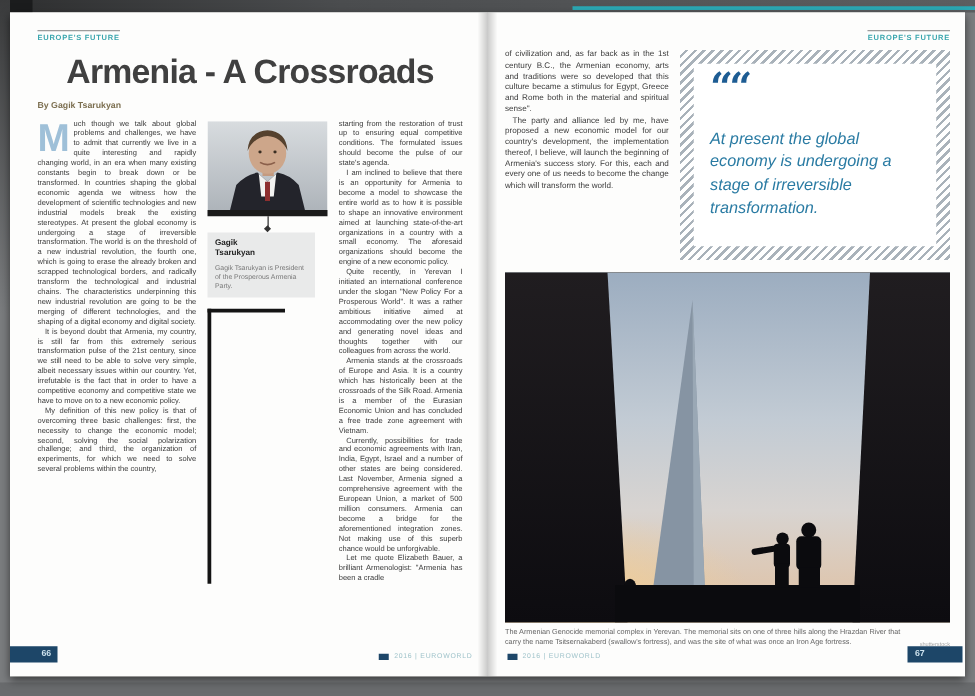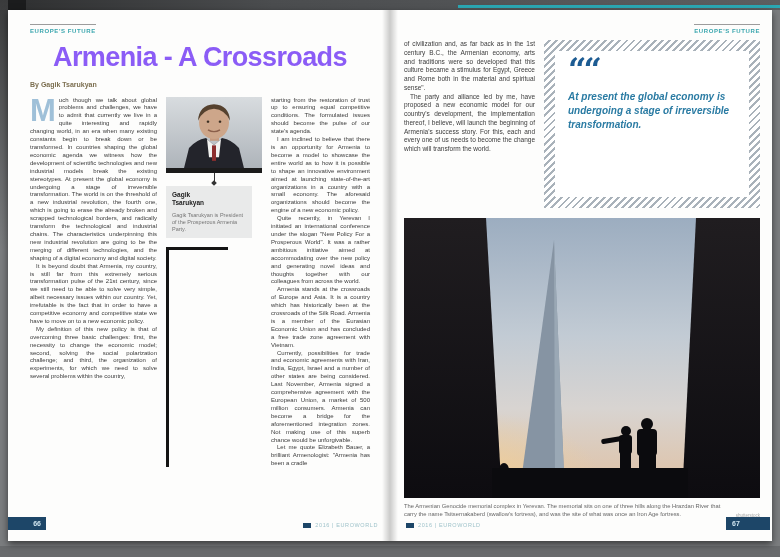--- a/index.html
+++ b/index.html
@@ -21,21 +21,21 @@
   .page-inner { padding:14px 20px 0 22px; height:100%; }
   .page-right .page-inner { padding:14px 12px 0 14px; }
 
   .kicker { width:max-content; }
   .kicker-line { width:66px; height:1px; background:#9c9c9c; margin-bottom:3px; }
   .kicker-label { font-size:6px; font-weight:bold; letter-spacing:.6px; color:#3aa6ae; }
   .kicker-right { margin-left:auto; text-align:right; }
   .kicker-right .kicker-line { margin-left:auto; }
 
   .title { margin-top:8px; text-align:center; font-weight:bold; font-size:27px; line-height:1.17;
-           color:#8b5cf6; letter-spacing:-.6px; }
+           color:#404040; letter-spacing:-.6px; }
   .byline { margin-top:7px; font-size:7px; font-weight:bold; color:#7c6f50; }
 
   .cols { display:flex; gap:9px; margin-top:9px; height:370px; overflow:visible; }
   .bodytext { text-align:justify; font-size:6px; line-height:1.32; color:#3b3b3b; }
   .col1 { width:127px; }
   .colmid { width:96px; display:flex; flex-direction:column; }
   .col3 { flex:1; }
   .bodytext p { margin:0; }
   .bodytext p + p { text-indent:6px; }
   .dropcap { float:left; font-size:31px; line-height:25px; padding:1px 3px 0 0;
@@ -65,21 +65,21 @@
   .mag-footer-rightpage { left:16px; }
   .footer-sq { width:8px; height:5px; background:#1d4668; }
 
   .row2 { display:flex; gap:9px; margin-top:6px; height:168px; }
   .rcol { width:131px; font-size:6.5px; line-height:1.35; }
   .quote-outer { flex:1; background:repeating-linear-gradient(135deg,#ffffff 0 3px,#a9b2ba 3px 5px);
                  padding:11px; }
   .quote-inner { background:#fff; width:100%; height:100%; padding:8px 13px; }
   .quote-icon { font-family:"DejaVu Serif", serif; font-weight:bold; font-size:32px; color:#1d5c93;
                 line-height:22px; letter-spacing:-3px; }
-  .quote-text { margin-top:9px; font-style:italic; font-weight:bold; font-size:10px; line-height:1.42;
+  .quote-text { margin-top:21px; font-style:italic; font-weight:normal; font-size:13px; line-height:1.42;
                 color:#2a7ba3; }
 
   .scene { margin-top:10px; width:356px; height:280px; display:block; background:#000; }
   .caption-row { display:flex; margin-top:4px; width:356px; }
   .caption { flex:1; font-size:5.8px; line-height:1.4; color:#666; padding-right:10px; }
   .credit { font-size:4.5px; color:#a9a9a9; align-self:flex-end; white-space:nowrap; }
 </style>
 </head>
 <body>
 

